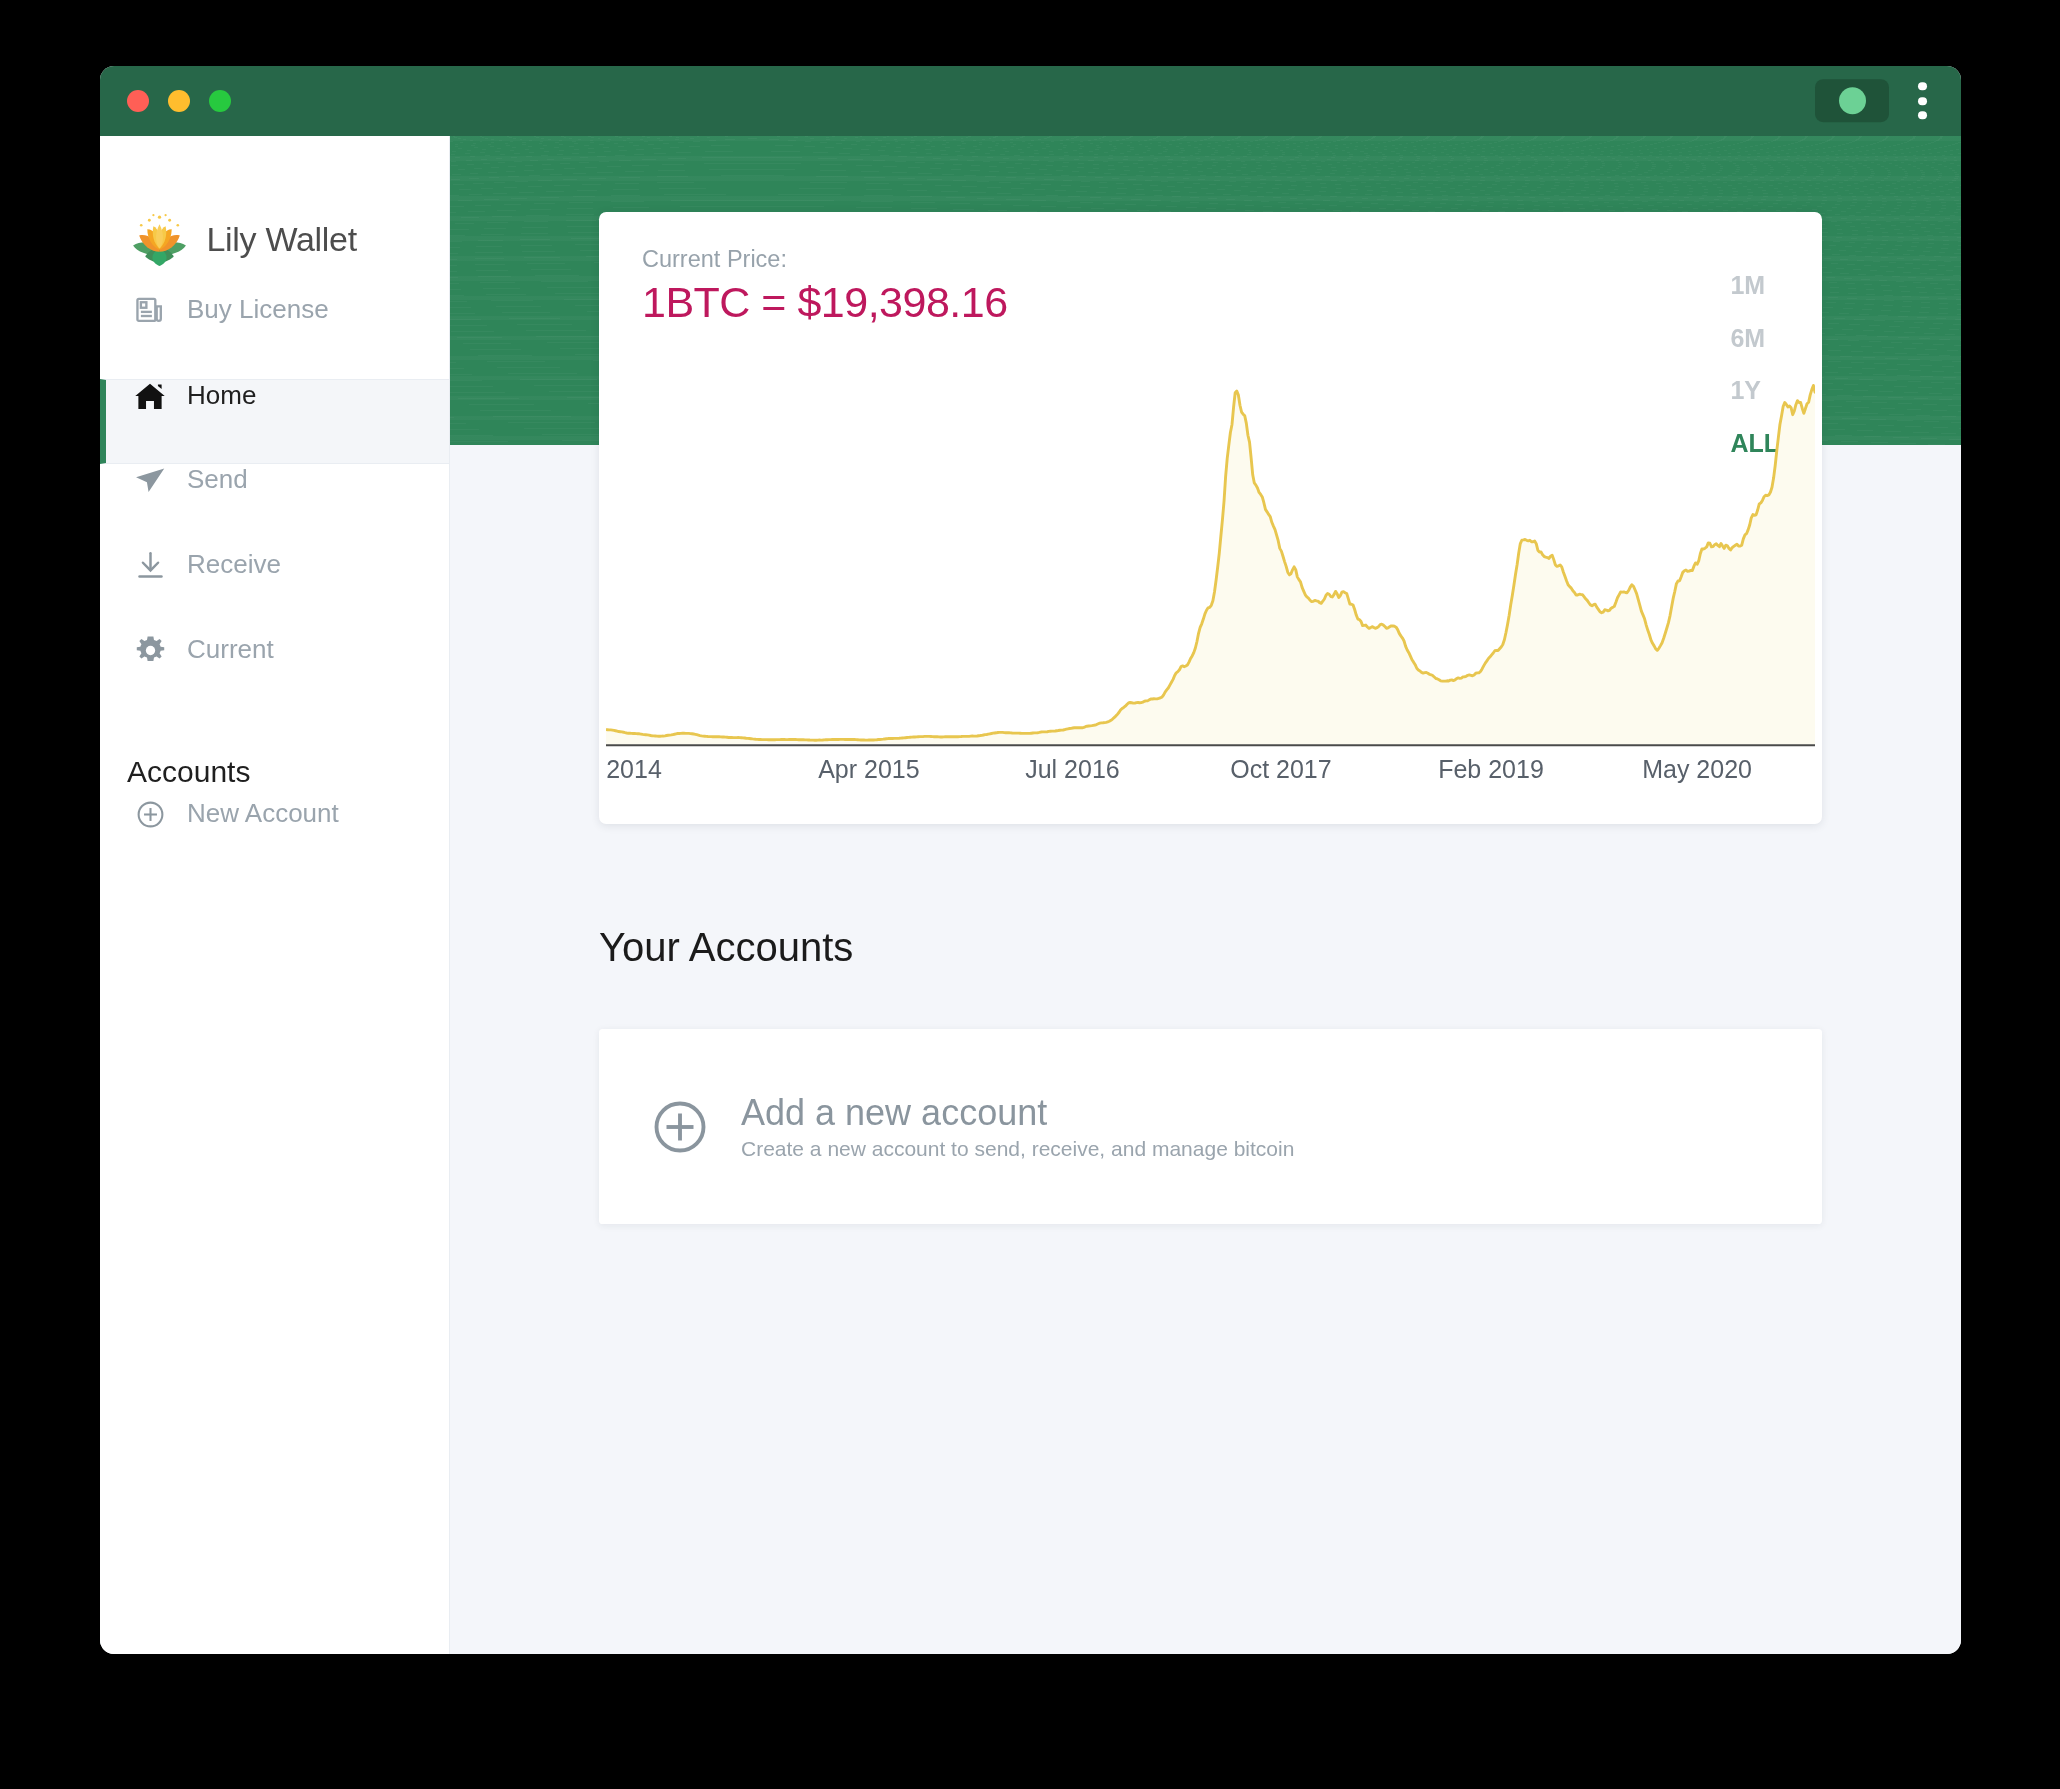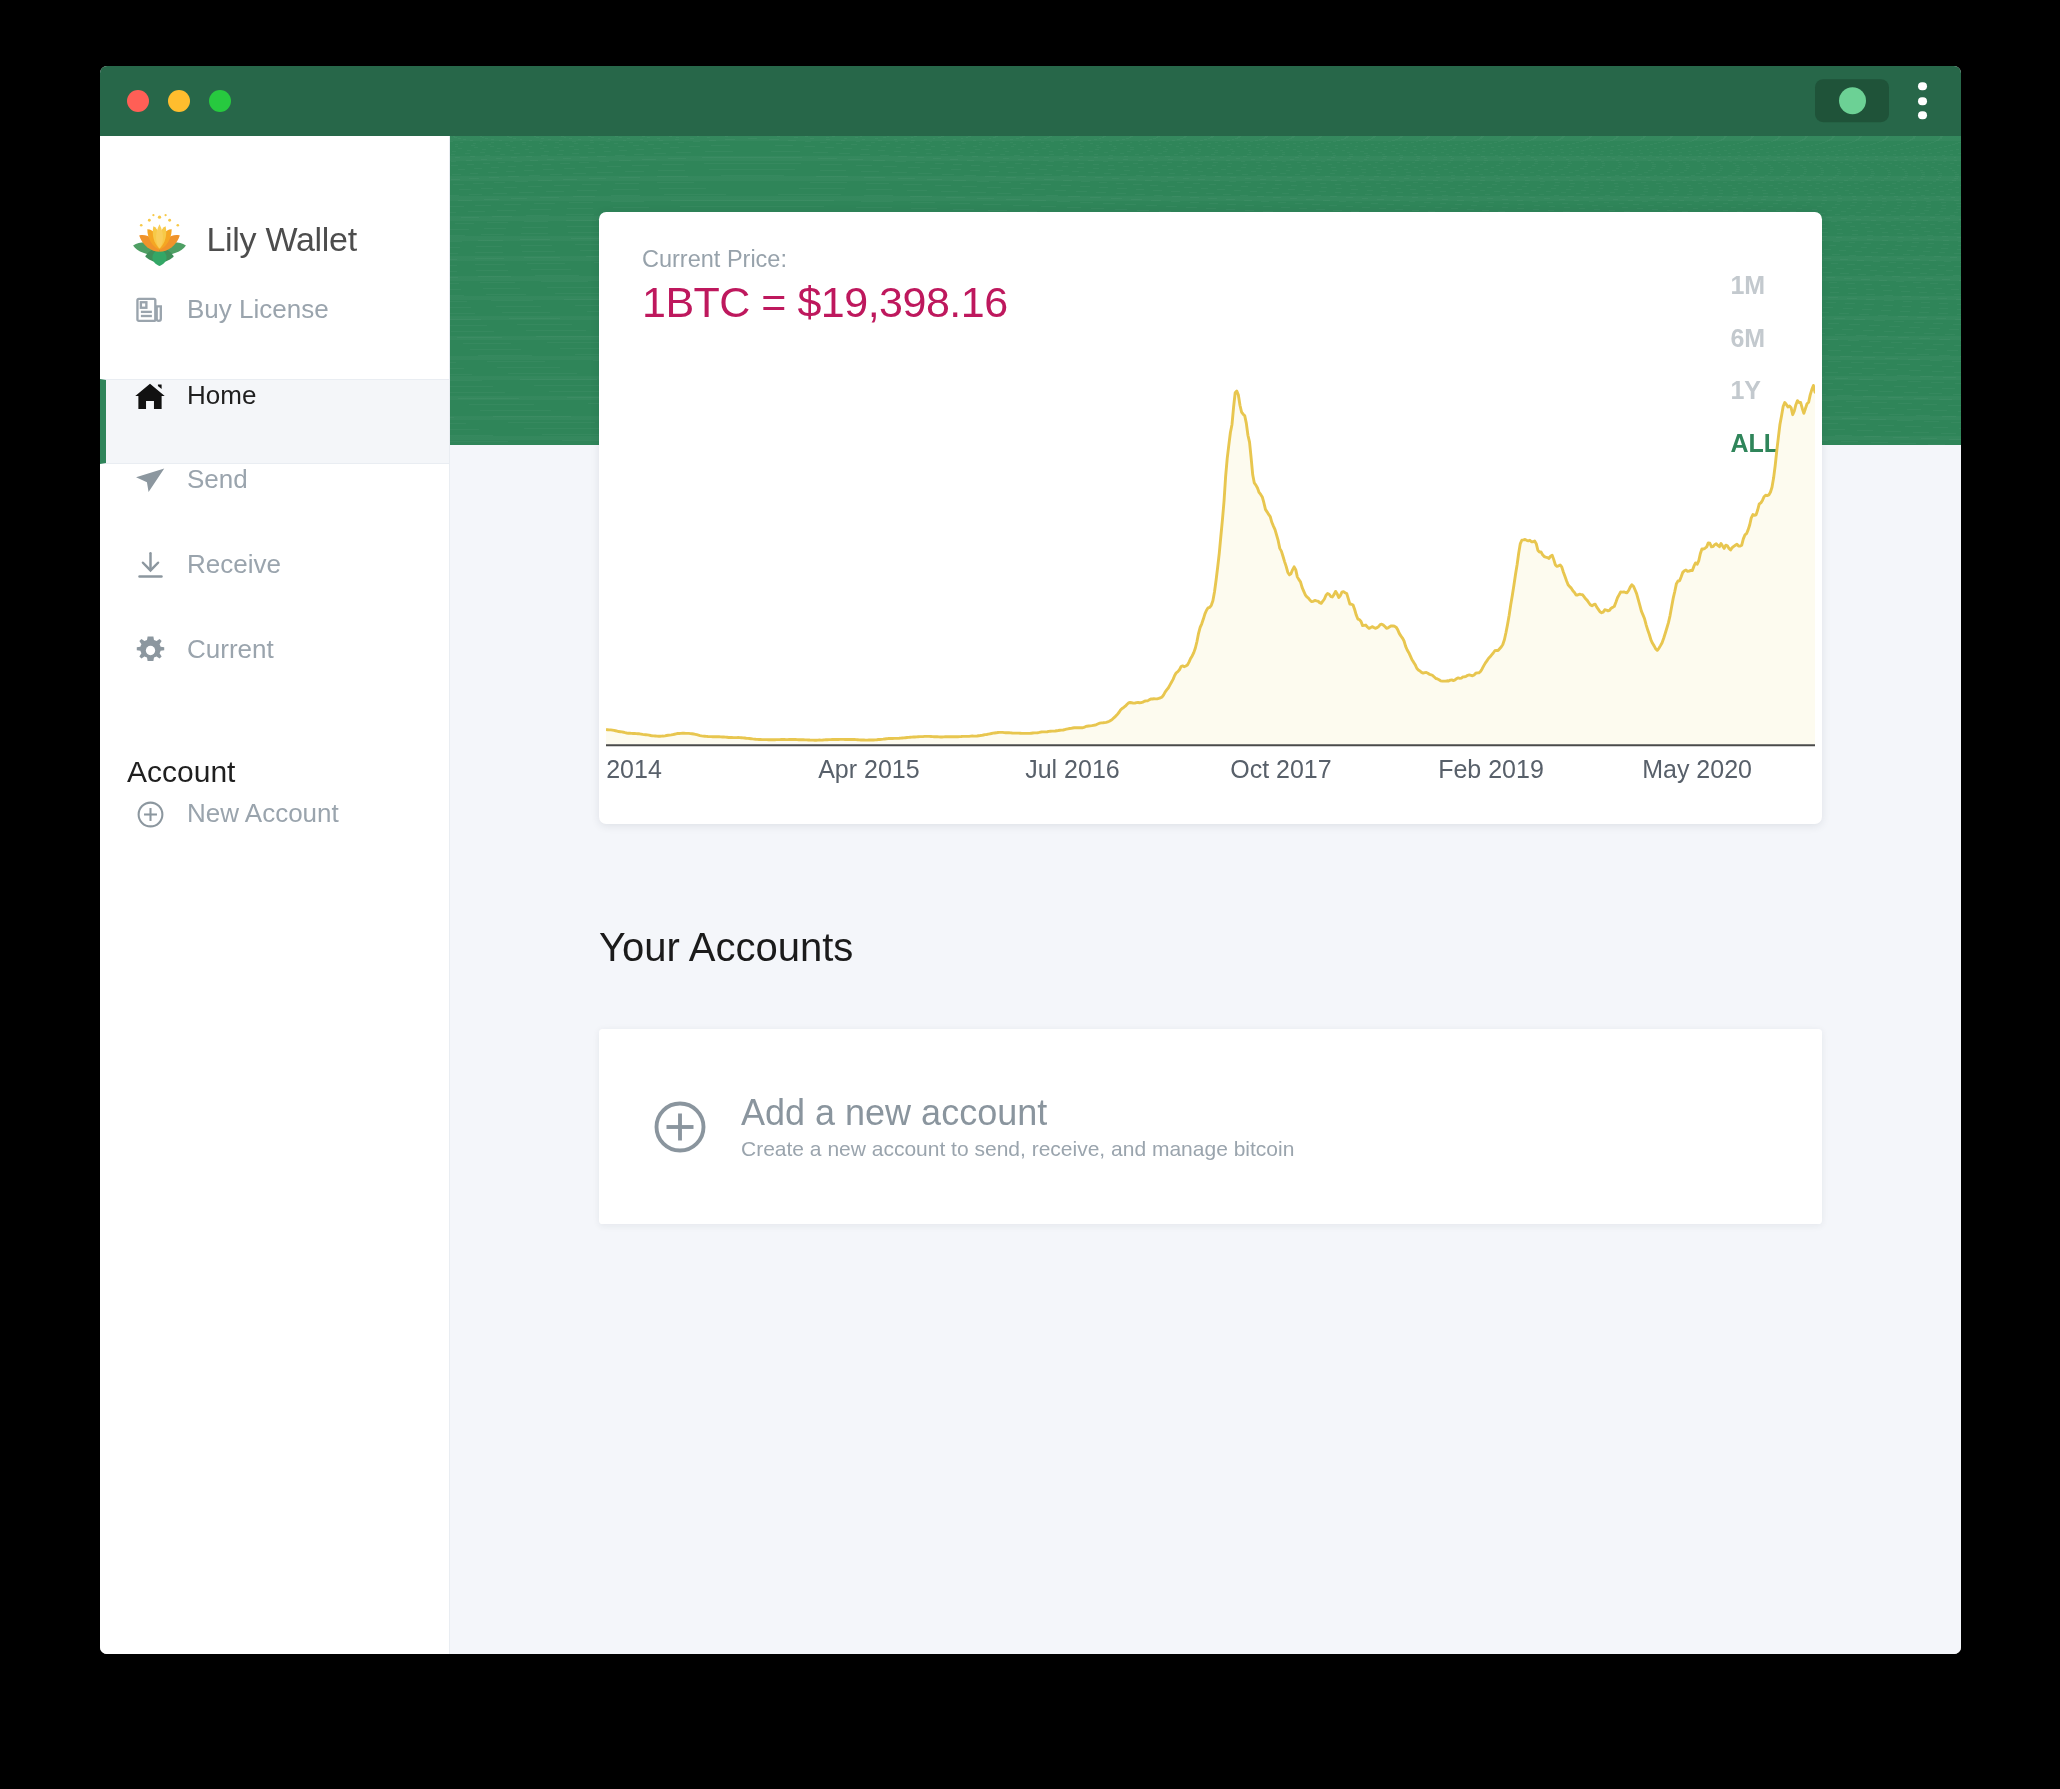--- a/index.html
+++ b/index.html
@@ -12,21 +12,21 @@
     overflow: hidden;
   }
 
   
   .app-window {
     position: absolute;
     left: 100px;
     top: 66px;
     width: 1861px;
     height: 1588px;
-    border-radius: 7px;
+    border-radius: 14px;
     overflow: hidden;
     background: #f4f6fa;
   }
 
   
   .titlebar {
     position: absolute;
     left: 0; top: 0;
     width: 100%;
     height: 70px;
@@ -370,21 +370,21 @@
         <div class="nav-item">
           <span class="nav-icon">
             <svg width="33" height="33" viewBox="0 0 24 24" fill="#8c979f">
               <path d="M12 1.8 l2.1 0 0.45 2.6 a7.8 7.8 0 0 1 1.85 0.78 l2.2 -1.5 1.5 1.5 -1.5 2.2 a7.8 7.8 0 0 1 0.78 1.85 l2.6 0.45 0 2.1 -2.6 0.45 a7.8 7.8 0 0 1 -0.78 1.85 l1.5 2.2 -1.5 1.5 -2.2 -1.5 a7.8 7.8 0 0 1 -1.85 0.78 l-0.45 2.6 -2.1 0 -2.1 0 -0.45 -2.6 a7.8 7.8 0 0 1 -1.85 -0.78 l-2.2 1.5 -1.5 -1.5 1.5 -2.2 a7.8 7.8 0 0 1 -0.78 -1.85 l-2.6 -0.45 0 -2.1 2.6 -0.45 a7.8 7.8 0 0 1 0.78 -1.85 l-1.5 -2.2 1.5 -1.5 2.2 1.5 a7.8 7.8 0 0 1 1.85 -0.78 l0.45 -2.6 Z"></path>
               <circle cx="12" cy="12" r="3.4" fill="#ffffff"></circle>
             </svg>
           </span>
           <span class="nav-label">Current</span>
         </div>
 
-        <div class="section-title">Account</div>
+        <div class="section-title">Accounts</div>
 
         <div class="nav-item sub">
           <span class="nav-icon">
             <svg width="31" height="31" viewBox="0 0 24 24" fill="none" stroke="#8c979f" stroke-width="1.6">
               <circle cx="12" cy="12" r="9.2"></circle>
               <line x1="12" y1="7" x2="12" y2="17"></line>
               <line x1="7" y1="12" x2="17" y2="12"></line>
             </svg>
           </span>
           <span class="nav-label">New Account</span>

